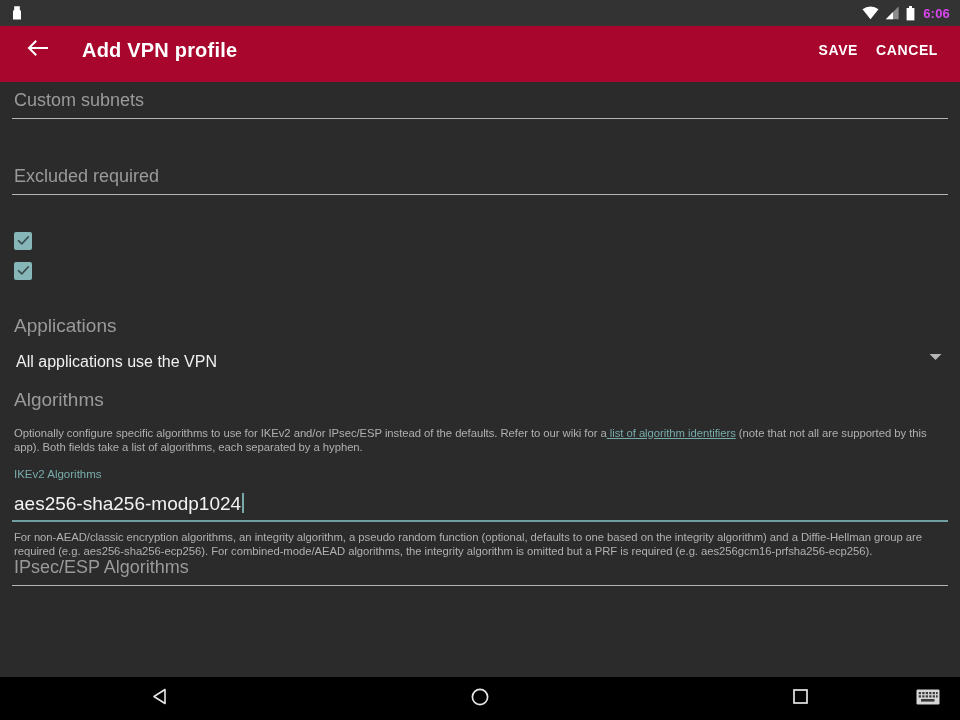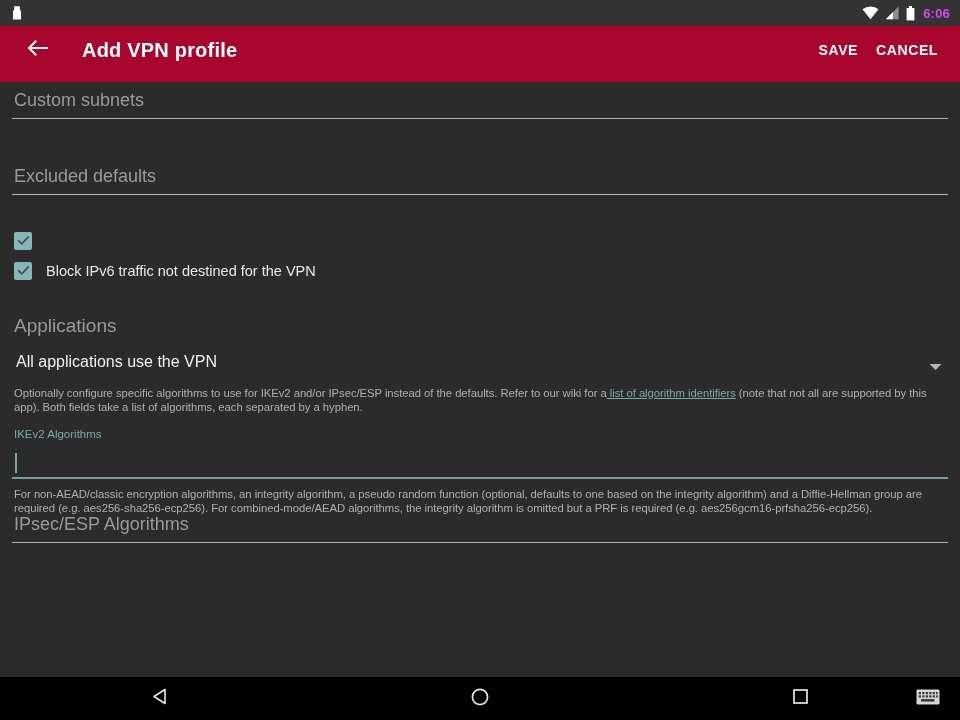--- a/index.html
+++ b/index.html
@@ -144,21 +144,21 @@
   }
 
   .section-title {
     color: #9a9a9a;
     font-size: 19px;
     white-space: nowrap;
   }
 
   .spinner-row {
     display: flex;
-    align-items: flex-end;
+    align-items: flex-start;
     cursor: pointer;
   }
   .spinner-value {
     color: #f0f0f0;
     font-size: 16px;
     padding-left: 4px;
     white-space: nowrap;
   }
   .spinner-arrow {
     margin-left: auto;
@@ -289,21 +289,21 @@
   </div>
 
   <div id="content">
 
     <div class="field" style="margin-top:9px;">
       <div class="field-placeholder">Custom subnets</div>
       <div class="field-underline"></div>
     </div>
 
     <div class="field" style="margin-top:48px;">
-      <div class="field-placeholder">Excluded defaults</div>
+      <div class="field-placeholder">Excluded required</div>
       <div class="field-underline"></div>
     </div>
 
     <div class="checkbox-row" style="margin-top:37px;">
       <div class="checkbox">
         <span>
           <svg width="13" height="11" viewBox="0 0 13 11">
             <path d="M1.5 5.6 L4.8 8.9 L11.3 1.9" stroke="#3d4f50" stroke-width="1.6" fill="none" stroke-linecap="round" stroke-linejoin="round"></path>
           </svg>
         </span>
@@ -311,42 +311,43 @@
     </div>
 
     <div class="checkbox-row" style="margin-top:12px;">
       <div class="checkbox">
         <span>
           <svg width="13" height="11" viewBox="0 0 13 11">
             <path d="M1.5 5.6 L4.8 8.9 L11.3 1.9" stroke="#3d4f50" stroke-width="1.6" fill="none" stroke-linecap="round" stroke-linejoin="round"></path>
           </svg>
         </span>
       </div>
-      <div class="checkbox-label">Block IPv6 traffic not destined for the VPN</div>
     </div>
 
     <div class="section-title" style="margin-top:35px;padding-left:2px;">Applications</div>
 
     <div class="spinner-row" style="margin-top:16px;">
       <div class="spinner-value">All applications use the VPN</div>
       <div class="spinner-arrow">
         <svg width="13" height="8" viewBox="0 0 13 8">
           <path d="M0.5 1 L6.5 7 L12.5 1 Z" fill="#b6b6b6"></path>
         </svg>
       </div>
     </div>
 
+    <div class="section-title" style="margin-top:18px;padding-left:2px;">Algorithms</div>
 
     <div class="helper-text" style="margin-top:15px;padding:0 2px;">
       <span>Optionally configure specific algorithms to use for IKEv2 and/or IPsec/ESP instead of the defaults. Refer to our wiki for a</span><span class="helper-link"> list of algorithm identifiers</span><span> (note that not all are supported by this app). Both fields take a list of algorithms, each separated by a hyphen.</span>
     </div>
 
     <div class="field" style="margin-top:15px;">
       <div class="float-label">IKEv2 Algorithms</div>
       <div class="input-value-row" style="margin-top:9px;">
+        <span class="input-value">aes256-sha256-modp1024</span>
         <span class="caret"></span>
       </div>
       <div class="field-underline focused"></div>
     </div>
 
     <div class="helper-text" style="margin-top:8px;padding:0 2px;">For non-AEAD/classic encryption algorithms, an integrity algorithm, a pseudo random function (optional, defaults to one based on the integrity algorithm) and a Diffie-Hellman group are required (e.g. aes256-sha256-ecp256). For combined-mode/AEAD algorithms, the integrity algorithm is omitted but a PRF is required (e.g. aes256gcm16-prfsha256-ecp256).</div>
 
     <div class="field" style="">
       <div class="field-placeholder">IPsec/ESP Algorithms</div>
       <div class="field-underline"></div>

